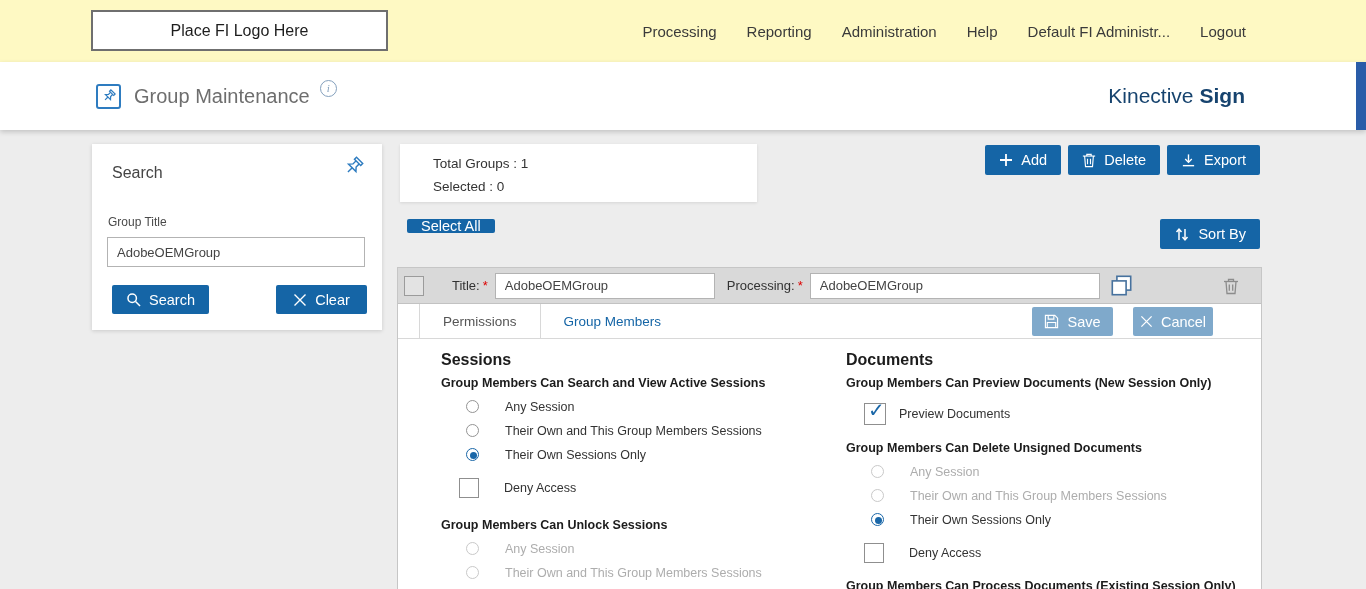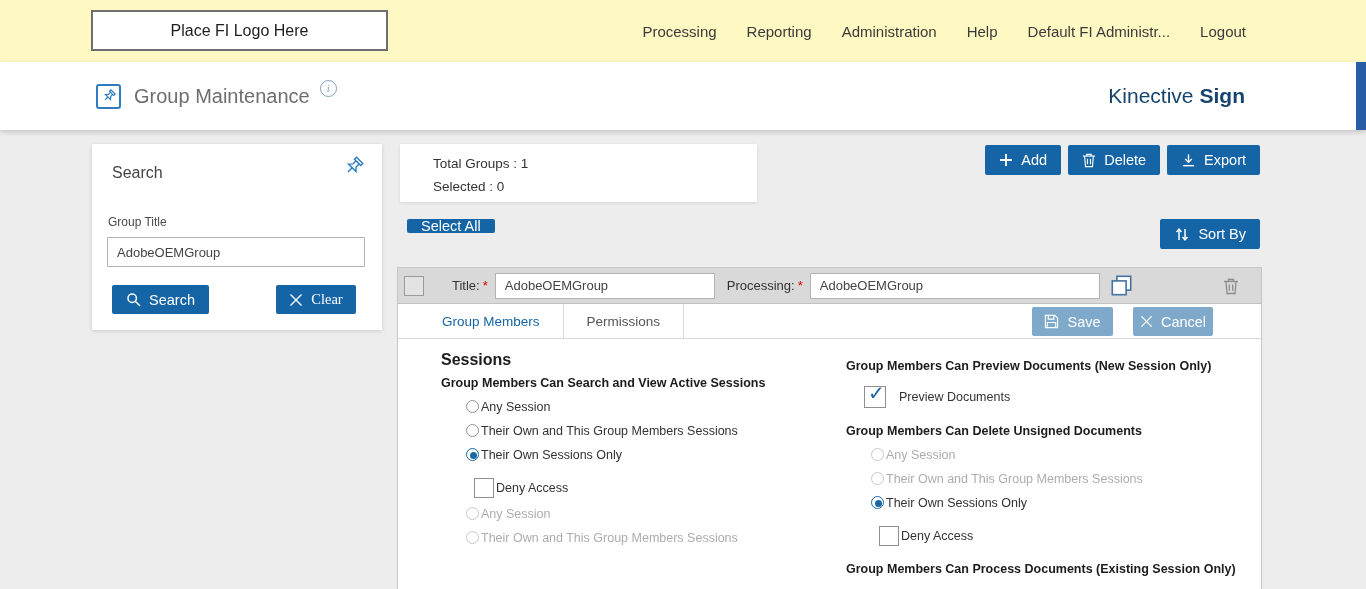--- a/index.html
+++ b/index.html
@@ -41,21 +41,21 @@
   
   .search-card { position:absolute; left:92px; top:144px; width:290px; height:186px; background:#fff;
                  box-shadow:0 1px 4px rgba(0,0,0,.15); }
   .search-title { position:absolute; left:20px; top:20px; font-size:16px; color:#444; }
   .pin-icon { position:absolute; right:18px; top:12px; color:#2e7cc0; cursor:pointer; }
   .group-title-label { position:absolute; left:16px; top:71px; font-size:12px; color:#4a4a4a; }
   .search-input { position:absolute; left:15px; top:93px; width:258px; height:30px; }
   .text-field { border:1px solid #b3b3b3; background:#fff; font-size:13px; color:#444;
                 padding:0 9px; font-family:inherit; outline:none; }
   .search-btn { position:absolute; left:20px; top:141px; width:97px; height:29px; }
-  .clear-btn  { position:absolute; left:184px; top:141px; width:80px; height:29px;font-family:Liberation Serif, serif; }
+  .clear-btn  { position:absolute; left:184px; top:141px; width:91px; height:29px; }
 
   
   .summary-card { position:absolute; left:400px; top:144px; width:357px; height:58px; background:#fff;
                   box-shadow:0 1px 3px rgba(0,0,0,.10); padding:8px 0 0 33px; font-size:13.5px;
                   color:#333; line-height:23px; }
   .toolbar { position:absolute; right:106px; top:145px; display:flex; gap:7px; }
   .select-all-btn { position:absolute; left:407px; top:219px; height:14px; }
   .sort-by-btn { position:absolute; right:106px; top:219px; height:30px; }
 
   
@@ -81,30 +81,30 @@
   .cancel-btn { position:absolute; right:48px; top:3px; width:80px; height:29px; }
 
   
   .perm-panel { position:relative; }
   .col-left  { position:absolute; left:43px;  top:12px; width:385px; }
   .col-right { position:absolute; left:448px; top:12px; width:405px; }
   .section-heading { font-size:16px; font-weight:bold; color:#1c1c1c; height:17px; }
   .perm-label { font-size:12.5px; font-weight:bold; color:#1c1c1c; margin-top:8px; height:15px; }
   .perm-label.mt-lg { margin-top:20px; }
   .perm-label.mt-md { margin-top:16px; }
-  .radio-row { display:flex; align-items:center; gap:2px; margin:7px 0 0 25px; height:17px; }
+  .radio-row { display:flex; align-items:center; gap:26px; margin:7px 0 0 25px; height:17px; }
   .radio { width:13px; height:13px; border:1px solid #949494; border-radius:50%; background:#fff;
            position:relative; flex:0 0 auto; cursor:pointer; }
   .radio.selected { border-color:#1a67a8; }
   .radio.selected::after { content:""; position:absolute; left:2.5px; top:2.5px; width:7px; height:7px;
                            border-radius:50%; background:#1a67a8; }
   .radio.disabled { border-color:#c9c9c9; }
   .radio-label { font-size:12.5px; color:#333; }
   .radio-label.disabled { color:#adadad; }
-  .deny-row { display:flex; align-items:center; gap:2px; margin:14px 0 0 33px; height:21px; }
+  .deny-row { display:flex; align-items:center; gap:25px; margin:14px 0 0 18px; height:21px; }
   .check-row { display:flex; align-items:center; gap:13px; margin:12px 0 0 18px; height:22px; }
   .checkbox { width:20px; height:20px; border:1px solid #8f8f8f; background:#fff; position:relative;
               flex:0 0 auto; cursor:pointer; }
   .checkbox.big { width:22px; height:22px; }
   .checkbox.checked::after { content:"\2713"; position:absolute; left:3px; top:-5px; font-size:20px;
                              color:#1a67a8; line-height:1.1; }
   .check-label { font-size:12.5px; color:#333; }
 </style>
 </head>
 <body>
@@ -237,22 +237,22 @@
         <svg width="16" height="18" viewBox="0 0 16 18" fill="none" stroke="currentColor" stroke-width="1.3">
           <path d="M1 4.5 H15"></path>
             <path d="M5.5 4.5 V2.5 H10.5 V4.5"></path>
           <path d="M3 4.5 L4 16.5 H12 L13 4.5"></path>
             <path d="M6.3 7.5 V13.8 M9.7 7.5 V13.8"></path>
         </svg>
       </span>
     </div>
 
     <div class="tab-strip">
+      <div class="tab tab-active">Permissions</div>
       <div class="tab tab-inactive">Group Members</div>
-      <div class="tab tab-active">Permissions</div>
       <div class="btn btn-muted save-btn">
         <svg width="15" height="15" viewBox="0 0 16 16" fill="none" stroke="currentColor" stroke-width="1.2">
           <path d="M1.5 1.5 H11.5 L14.5 4.5 V14.5 H1.5 Z"></path>
           <path d="M4.5 1.5 V5.5 H10.5 V1.5"></path>
           <path d="M3.5 14.5 V9 H12.5 V14.5"></path>
         </svg>
         <span>Save</span>
       </div>
       <div class="btn btn-muted cancel-btn">
         <svg width="13" height="13" viewBox="0 0 14 14" stroke="currentColor" stroke-width="1.4">
@@ -278,35 +278,37 @@
         </div>
         <div class="radio-row">
           <span class="radio selected"></span>
           <span class="radio-label">Their Own Sessions Only</span>
         </div>
         <div class="deny-row">
           <span class="checkbox"></span>
           <span class="check-label">Deny Access</span>
         </div>
 
+        <div class="perm-label mt-lg">Group Members Can Unlock Sessions</div>
         <div class="radio-row">
           <span class="radio disabled"></span>
           <span class="radio-label disabled">Any Session</span>
         </div>
         <div class="radio-row">
           <span class="radio disabled"></span>
           <span class="radio-label disabled">Their Own and This Group Members Sessions</span>
         </div>
         <div class="radio-row">
           
           
         </div>
       </div>
 
       <div class="col-right">
+        <div class="section-heading">Documents</div>
 
         <div class="perm-label">Group Members Can Preview Documents (New Session Only)</div>
         <div class="check-row">
           <span class="checkbox big checked"></span>
           <span class="check-label">Preview Documents</span>
         </div>
 
         <div class="perm-label mt-md">Group Members Can Delete Unsigned Documents</div>
         <div class="radio-row">
           <span class="radio disabled"></span>

